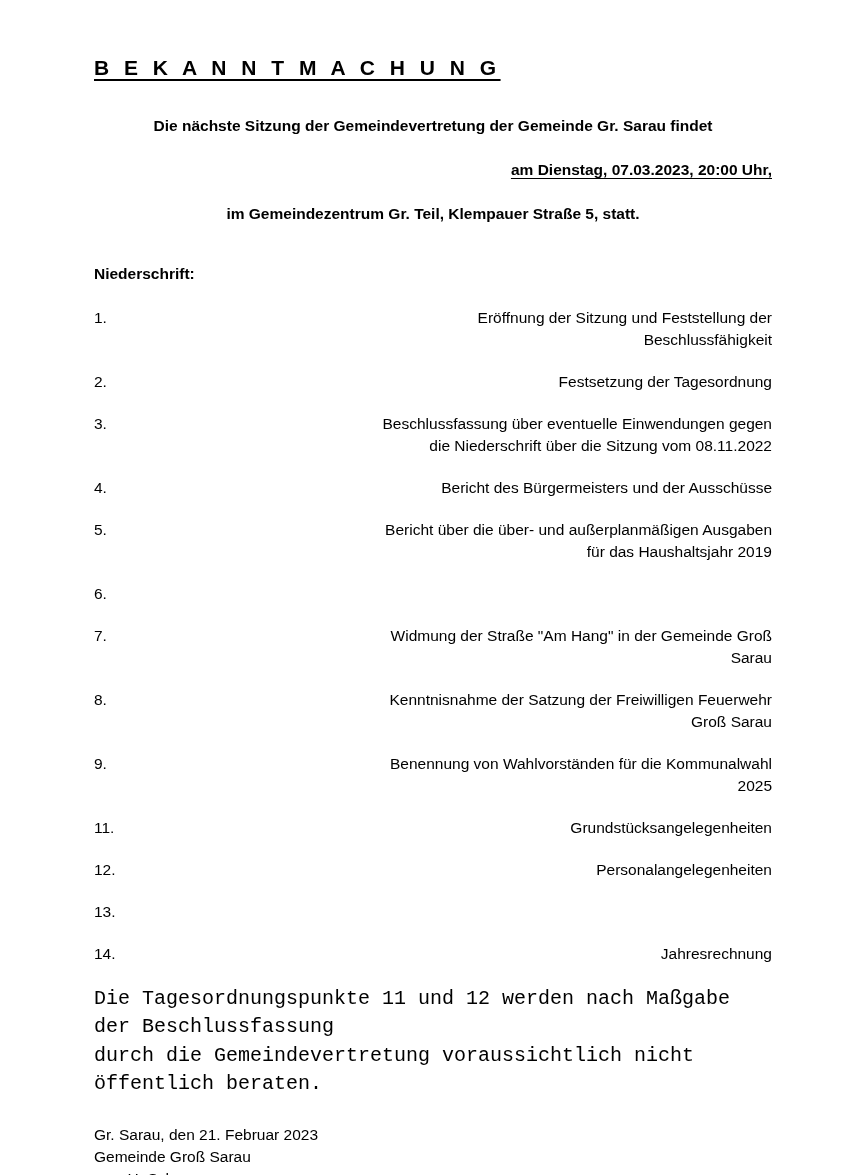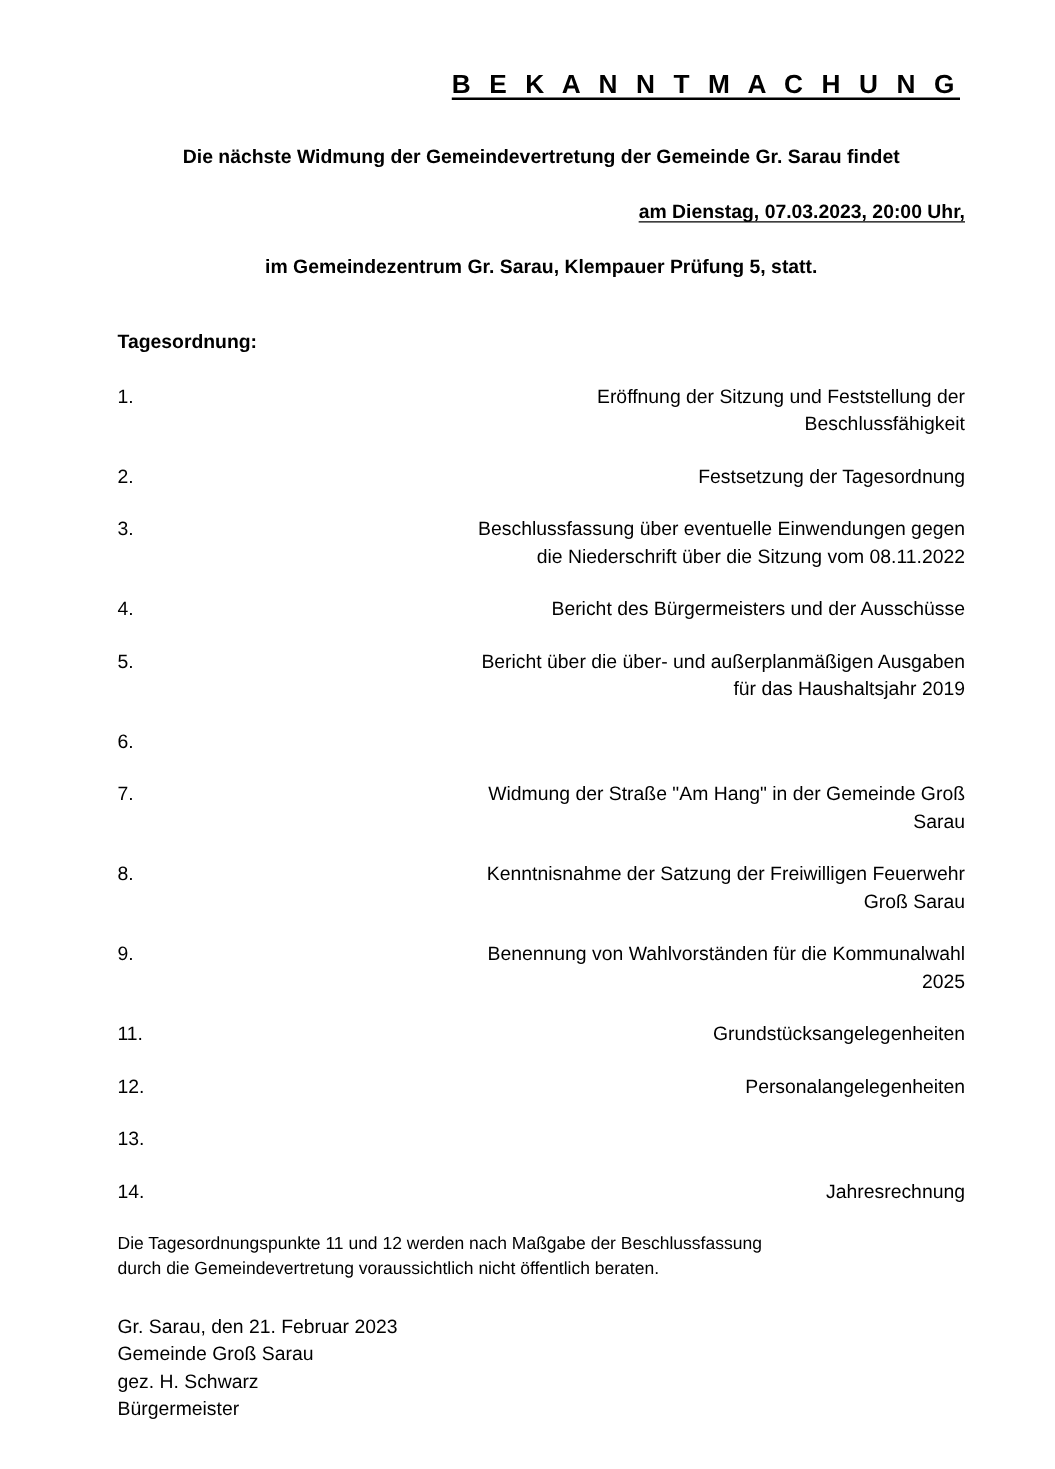--- a/index.html
+++ b/index.html
@@ -15,21 +15,21 @@
     -webkit-font-smoothing: antialiased;
   }
   .page {
     width: 844px;
     min-height: 1175px;
     box-sizing: border-box;
     padding: 48px 72px 10px 94px;
     position: relative;
   }
   .doc-title {
-    text-align: right;
+    text-align: left;
     font-weight: bold;
     font-size: 21px;
     letter-spacing: 4.5px;
     text-decoration: underline;
     text-underline-offset: 4px;
     margin: 8px 0 0 0;
     padding-right: 4px;
   }
   .intro {
     text-align: center;
@@ -71,44 +71,45 @@
   .agenda-num {
     width: 84px;
     flex: 0 0 84px;
   }
   .agenda-text {
     flex: 1 1 auto;
     white-space: pre-line;
     text-align: right;
   }
   .note {
-    font-size: 14px;
+    font-size: 20px;
     line-height: 1.42;
     margin-top: 17px;
     white-space: pre-line;
+    font-family: Liberation Mono, monospace;
   }
   .signature {
     font-size: 15.5px;
     line-height: 1.42;
     margin-top: 26px;
     white-space: pre-line;
   }
 </style>
 </head>
 <body>
 
 <div class="page">
 
   <div class="doc-title">B E K A N N T M A C H U N G</div>
 
-  <div class="intro">Die nächste Widmung der Gemeindevertretung der Gemeinde Gr. Sarau findet</div>
+  <div class="intro">Die nächste Sitzung der Gemeindevertretung der Gemeinde Gr. Sarau findet</div>
   <div class="intro-line2">am Dienstag, 07.03.2023, 20:00 Uhr,</div>
-  <div class="intro-line3">im Gemeindezentrum Gr. Sarau, Klempauer Prüfung 5, statt.</div>
+  <div class="intro-line3">im Gemeindezentrum Gr. Teil, Klempauer Straße 5, statt.</div>
 
-  <div class="agenda-heading">Tagesordnung:</div>
+  <div class="agenda-heading">Niederschrift:</div>
 
   <div class="agenda">
     <div class="agenda-item">
       <span class="agenda-num">1.</span>
       <span class="agenda-text">Eröffnung der Sitzung und Feststellung der
 Beschlussfähigkeit</span>
     </div>
     <div class="agenda-item">
       <span class="agenda-num">2.</span>
       <span class="agenda-text">Festsetzung der Tagesordnung</span>

